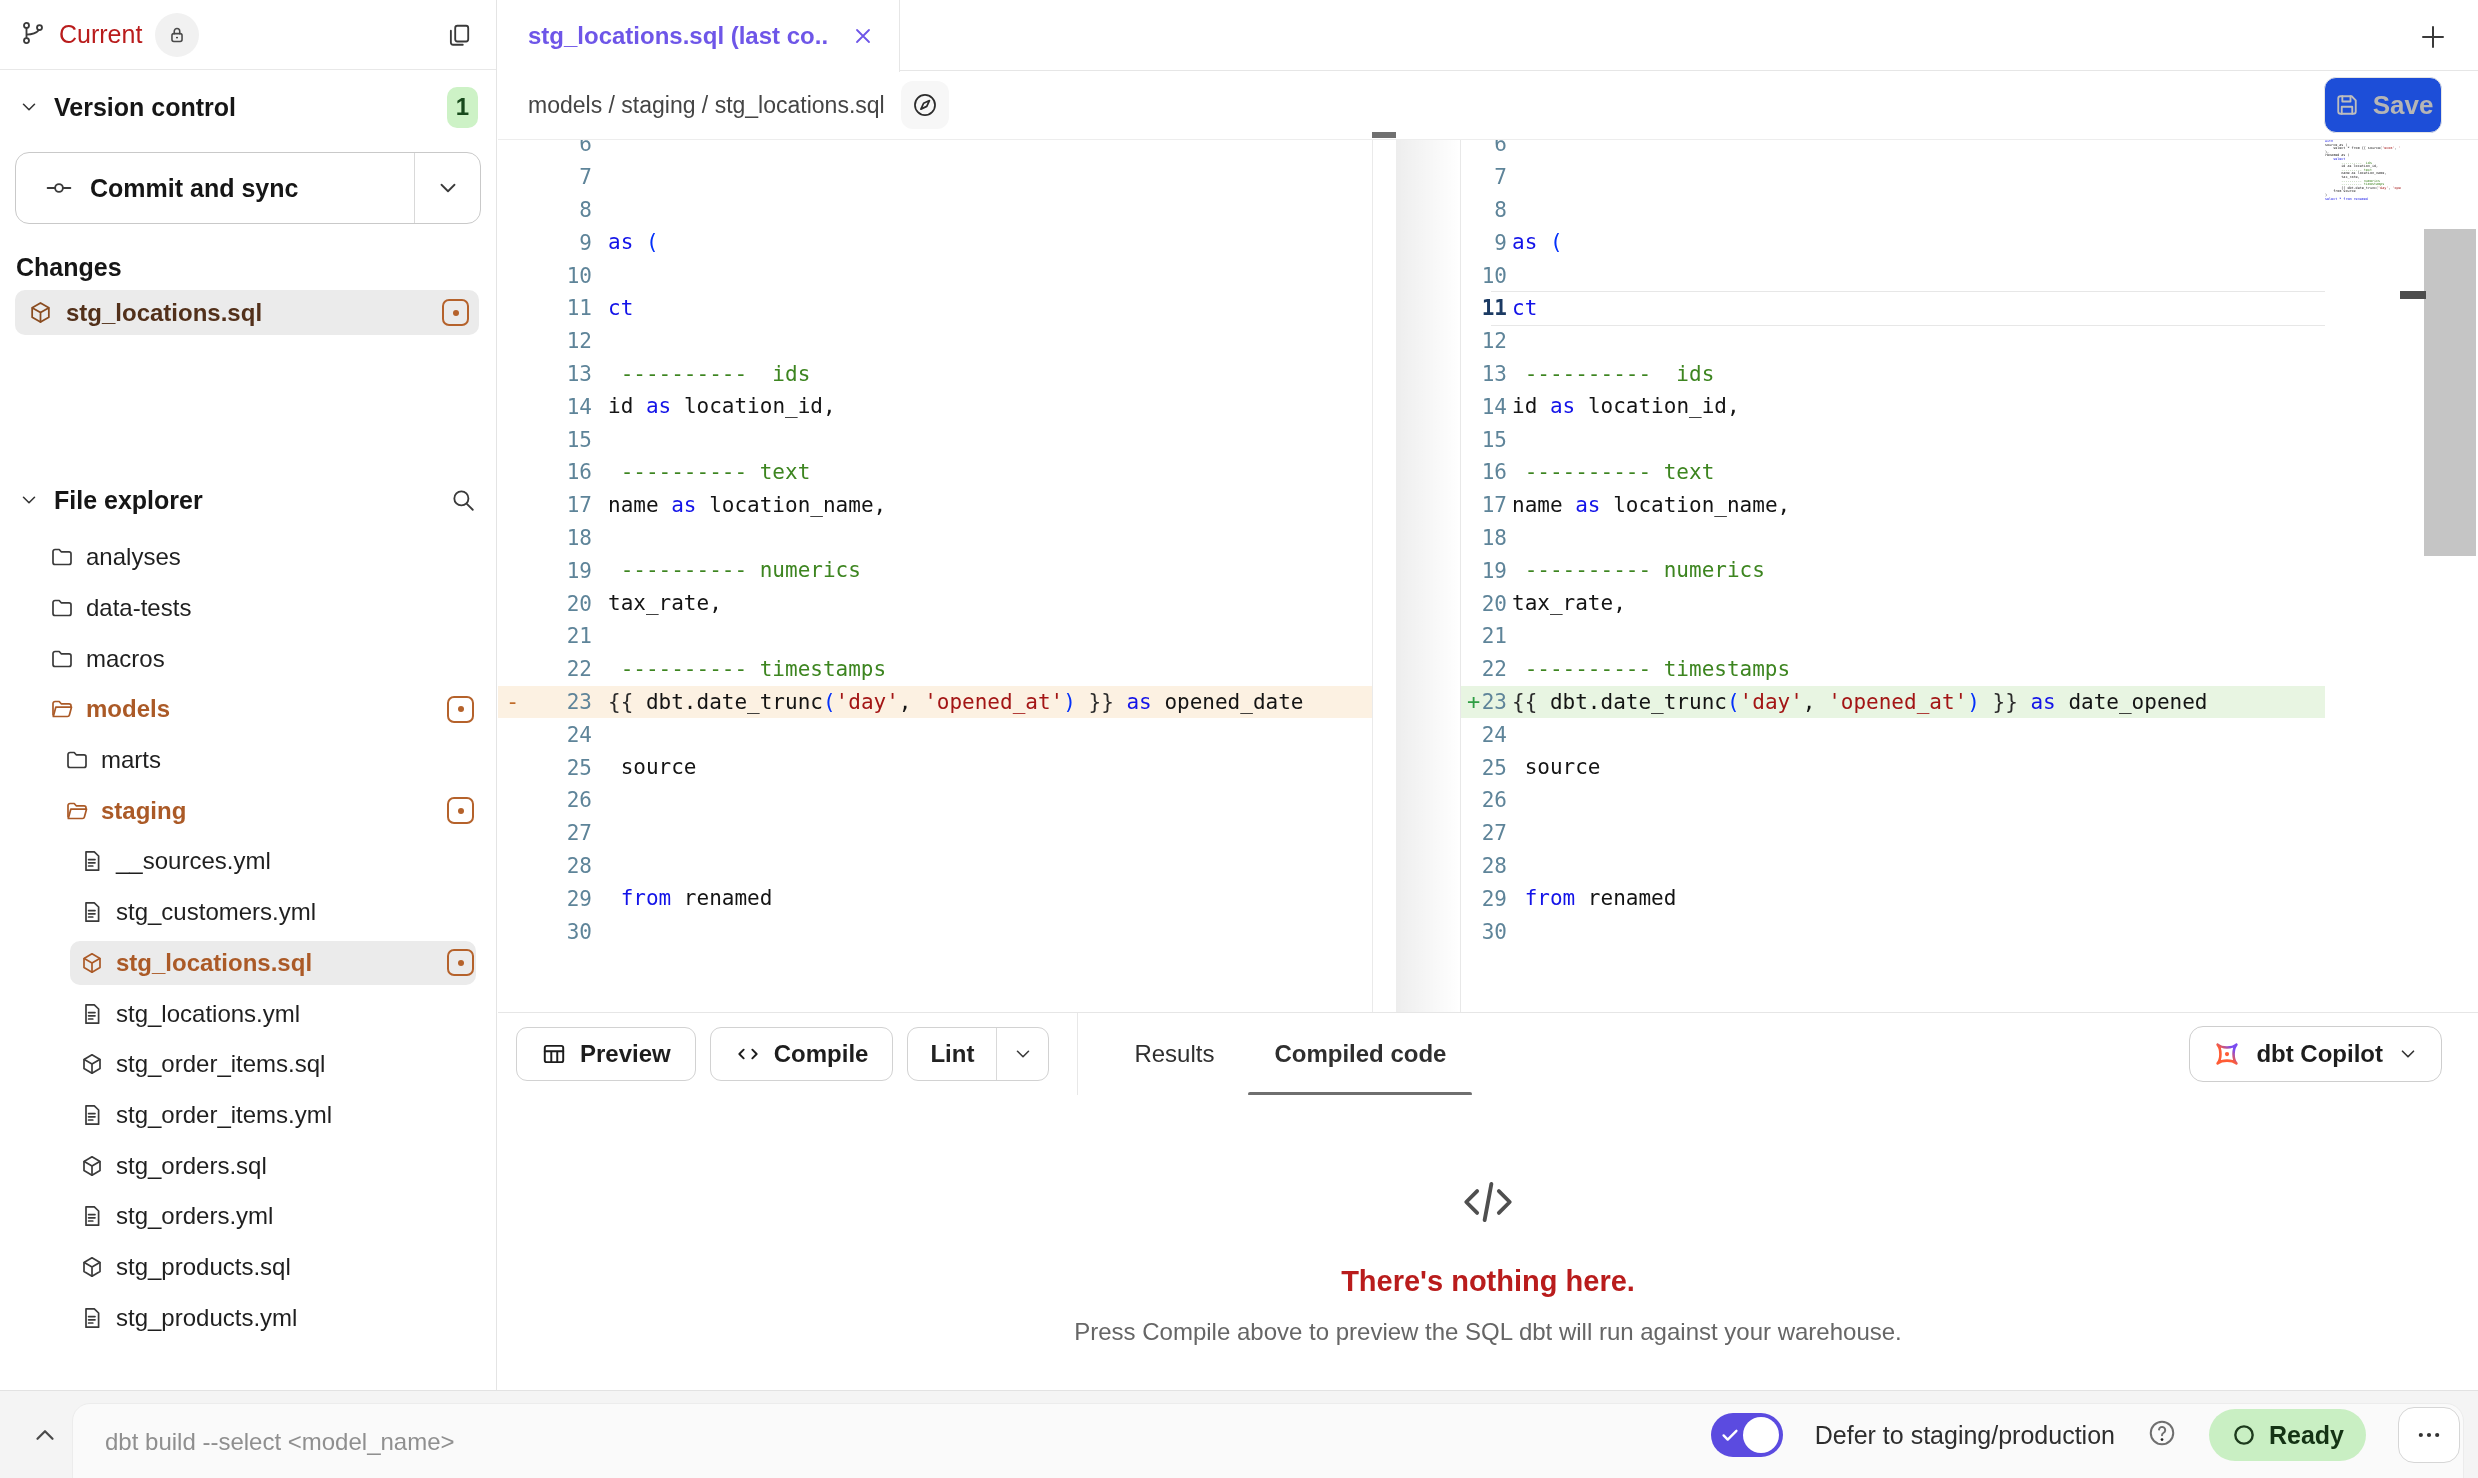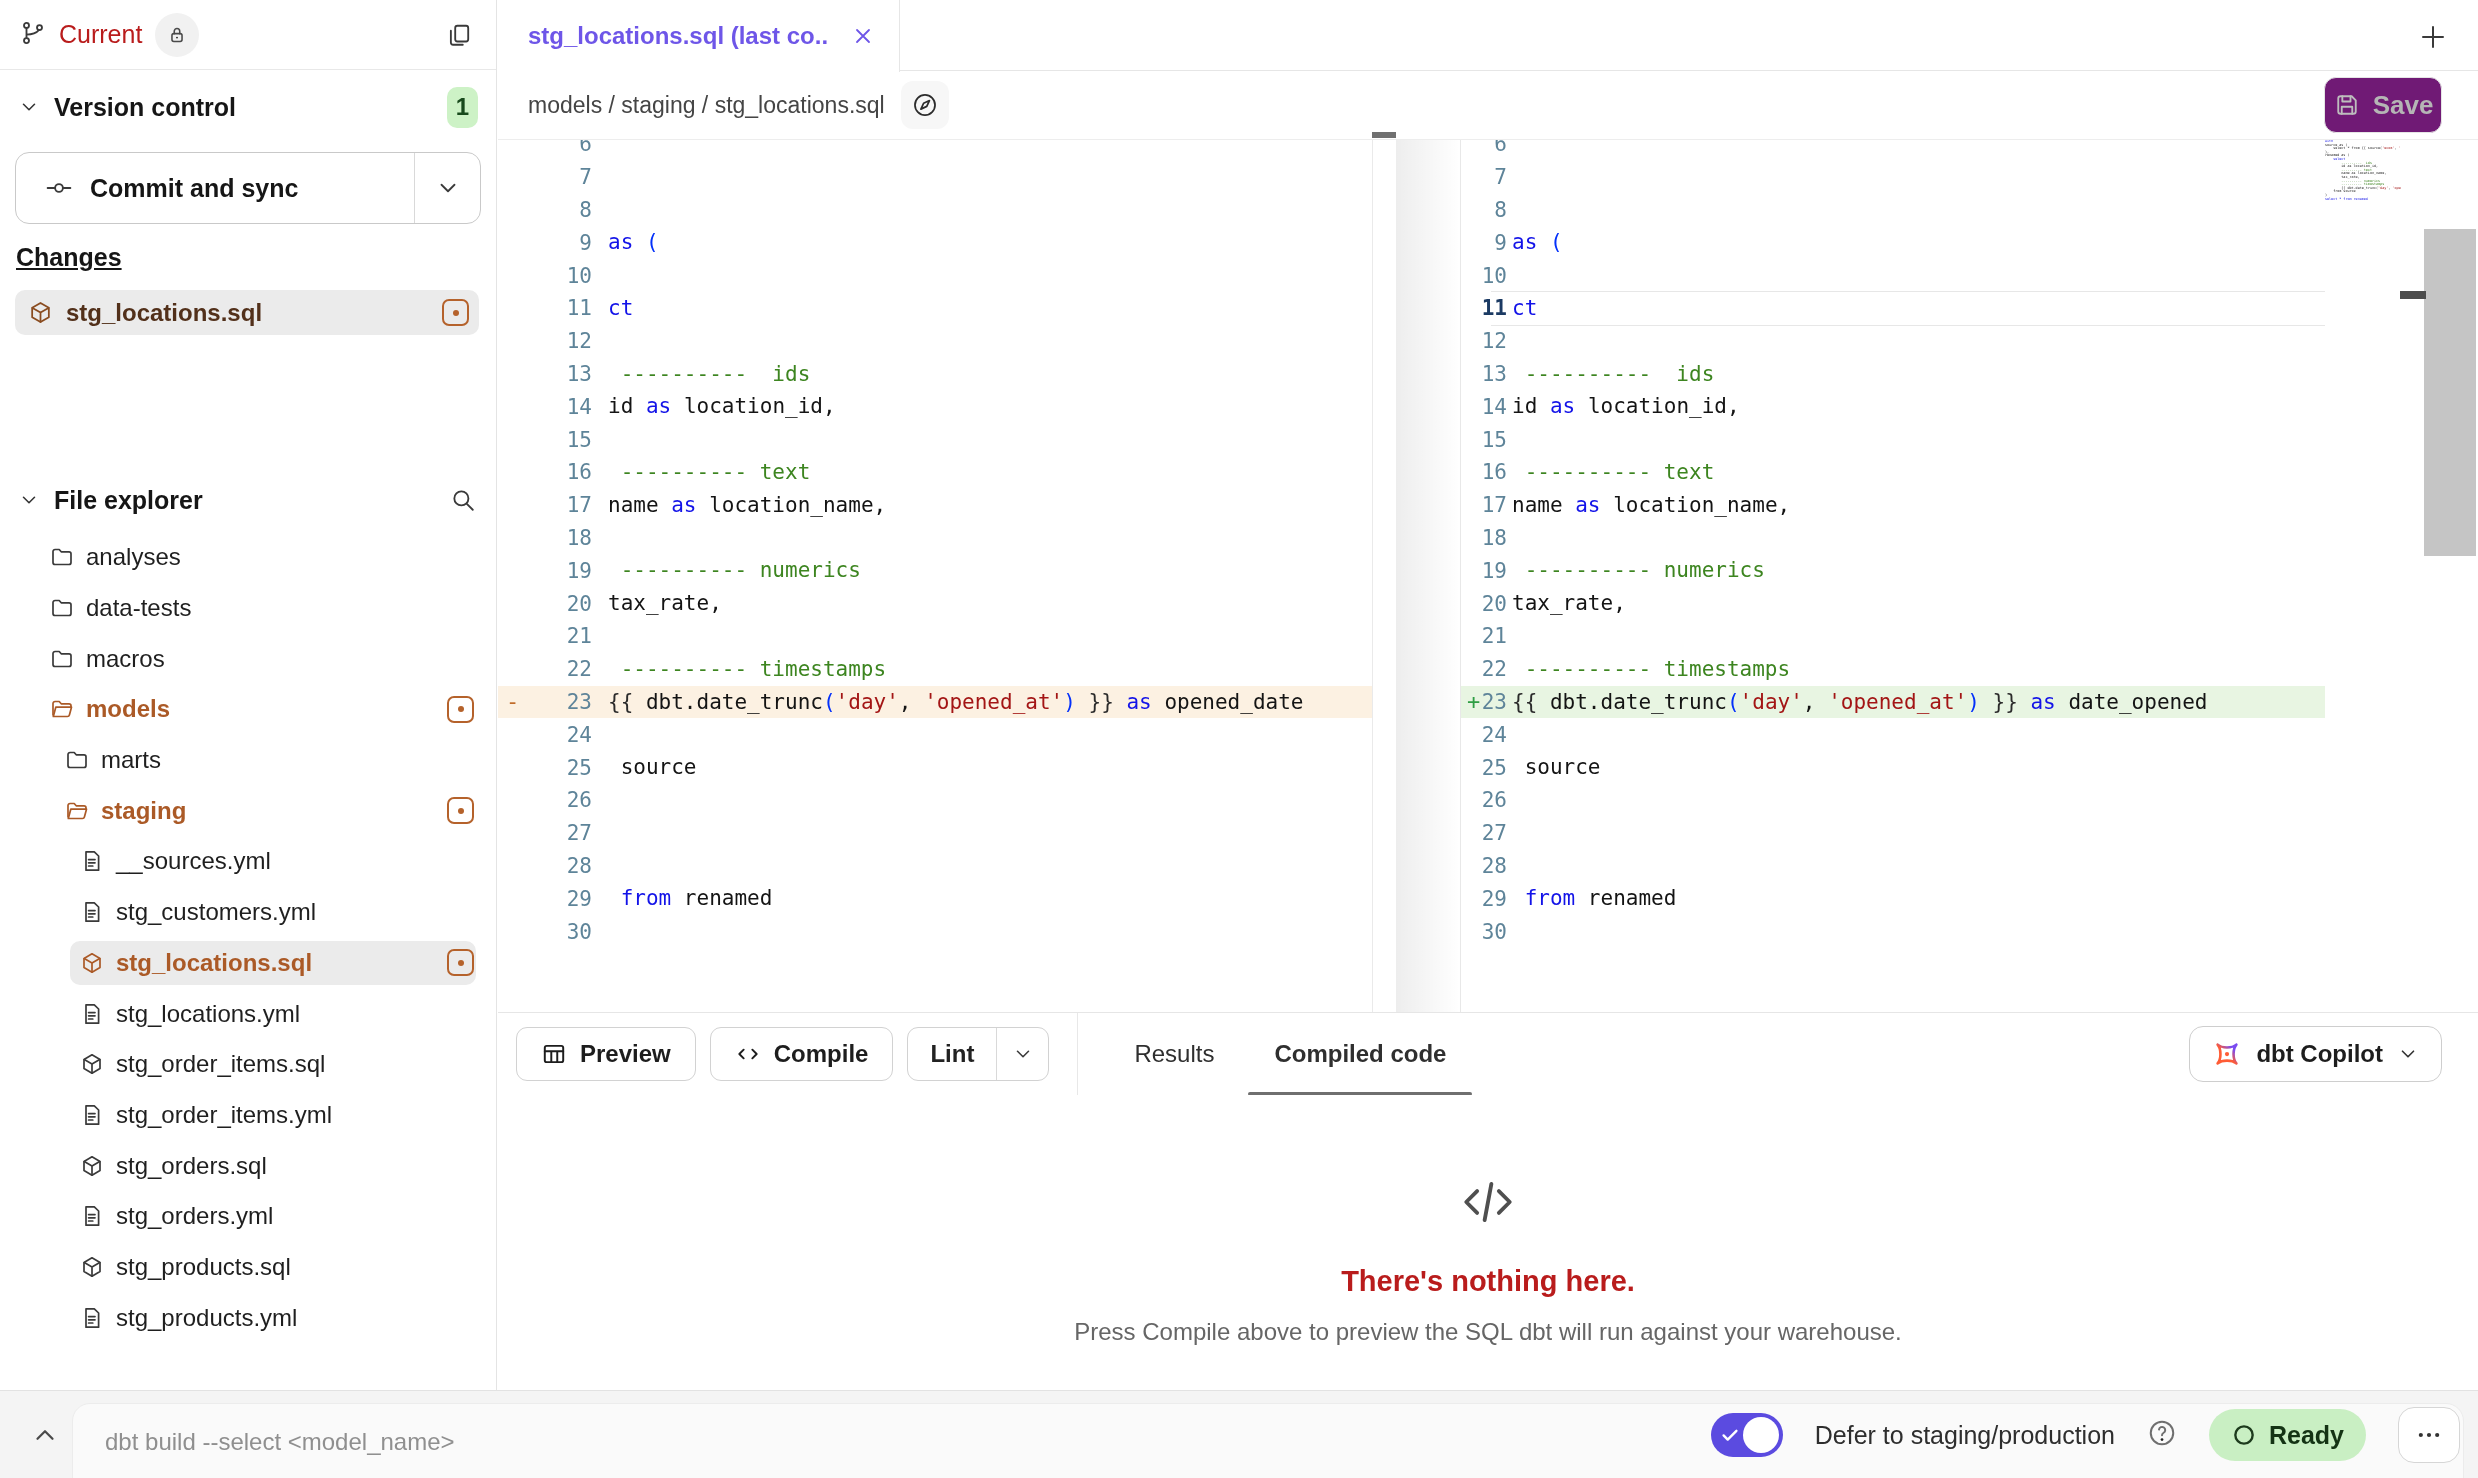--- a/index.html
+++ b/index.html
@@ -48,21 +48,21 @@
   .tab{position:absolute;left:0;top:0;width:402px;height:72px;background:#fff;border-right:1px solid #e6e6e6;display:flex;align-items:center;gap:20px;padding:0 22px 0 30px;z-index:2;cursor:pointer;}
   .tab-label{font-size:24px;font-weight:bold;color:#6e56e8;white-space:nowrap;overflow:hidden;}
   .tab-close{background:none;border:none;display:flex;cursor:pointer;padding:2px;}
   .tab-close svg{width:24px;height:24px;stroke:#6e56e8;stroke-width:1.8;fill:none;stroke-linecap:round;}
   .newtab-btn{position:absolute;right:22px;top:14px;width:46px;height:46px;background:none;border:none;display:flex;align-items:center;justify-content:center;cursor:pointer;}
   .newtab-btn svg{width:30px;height:30px;stroke:#3a3a3a;stroke-width:1.6;fill:none;stroke-linecap:round;}
   .crumbrow{position:absolute;left:0;right:0;top:71px;height:69px;background:#fff;border-bottom:1px solid #ededed;display:flex;align-items:center;padding-left:30px;gap:16px;}
   .crumb{font-size:23px;color:#454545;}
   .compass-btn{width:48px;height:48px;border:none;border-radius:12px;background:#f7f7f7;display:flex;align-items:center;justify-content:center;cursor:pointer;}
   .compass-btn svg.ic{width:28px;height:28px;stroke:#2c2c2c;stroke-width:1.5;}
-  .save-btn{position:absolute;right:36px;top:77px;height:56px;width:118px;background:#701a75;border:1px solid #e5e5e5;border-radius:12px;display:flex;align-items:center;justify-content:center;gap:12px;color:#b5b5b5;font-size:26px;font-weight:bold;z-index:5;}
+  .save-btn{position:absolute;right:36px;top:77px;height:56px;width:118px;background:#1d4ed8;border:1px solid #e5e5e5;border-radius:12px;display:flex;align-items:center;justify-content:center;gap:12px;color:#b5b5b5;font-size:26px;font-weight:bold;z-index:5;}
   .save-btn svg.ic{width:28px;height:28px;stroke:#bdbdbd;stroke-width:1.6;}
   
   .editor{position:absolute;left:0;right:0;top:140px;height:872px;background:#fff;}
   .pane{position:absolute;top:0;bottom:0;overflow:hidden;background:#fff;}
   .pane.left{left:0;width:874px;}
   .ruler-col{position:absolute;left:874px;width:24px;top:0;bottom:0;border-left:1px solid #eaeaea;background:#fff;}
   .shadow-zone{position:absolute;left:898px;width:64px;top:0;bottom:0;background:linear-gradient(to right,rgba(0,0,0,0.07),rgba(0,0,0,0));}
   .pane.right{left:962px;width:865px;border-left:1px solid #e8e8e8;}
   .rows{margin-top:-12px;}
   .crow{position:relative;height:32.8px;display:flex;align-items:center;}
@@ -165,21 +165,21 @@
           </svg>
         <span class="commit-label">Commit and sync</span>
       </span>
       <span class="commit-caret">
           <svg class="ic chev" viewBox="0 0 24 24">
             <path d="M6 9l6 6 6-6"></path>
           </svg>
         </span>
     </div>
 
-    <div class="group-label" style="top:243px;text-decoration:underline;">Changes</div>
+    <div class="group-label" style="top:253px;">Changes</div>
     <div id="changes-list">
         <div class="change-row">
           <svg class="ic" viewBox="0 0 24 24">
             <path d="M12 2.8l8 4.6v9.2l-8 4.6-8-4.6V7.4z"></path>
             <path d="M4.3 7.6L12 12l7.7-4.4M12 12v9"></path>
           </svg>
           <span class="change-label">stg_locations.sql</span>
           <span class="mod-badge"></span>
         </div>
       </div>

